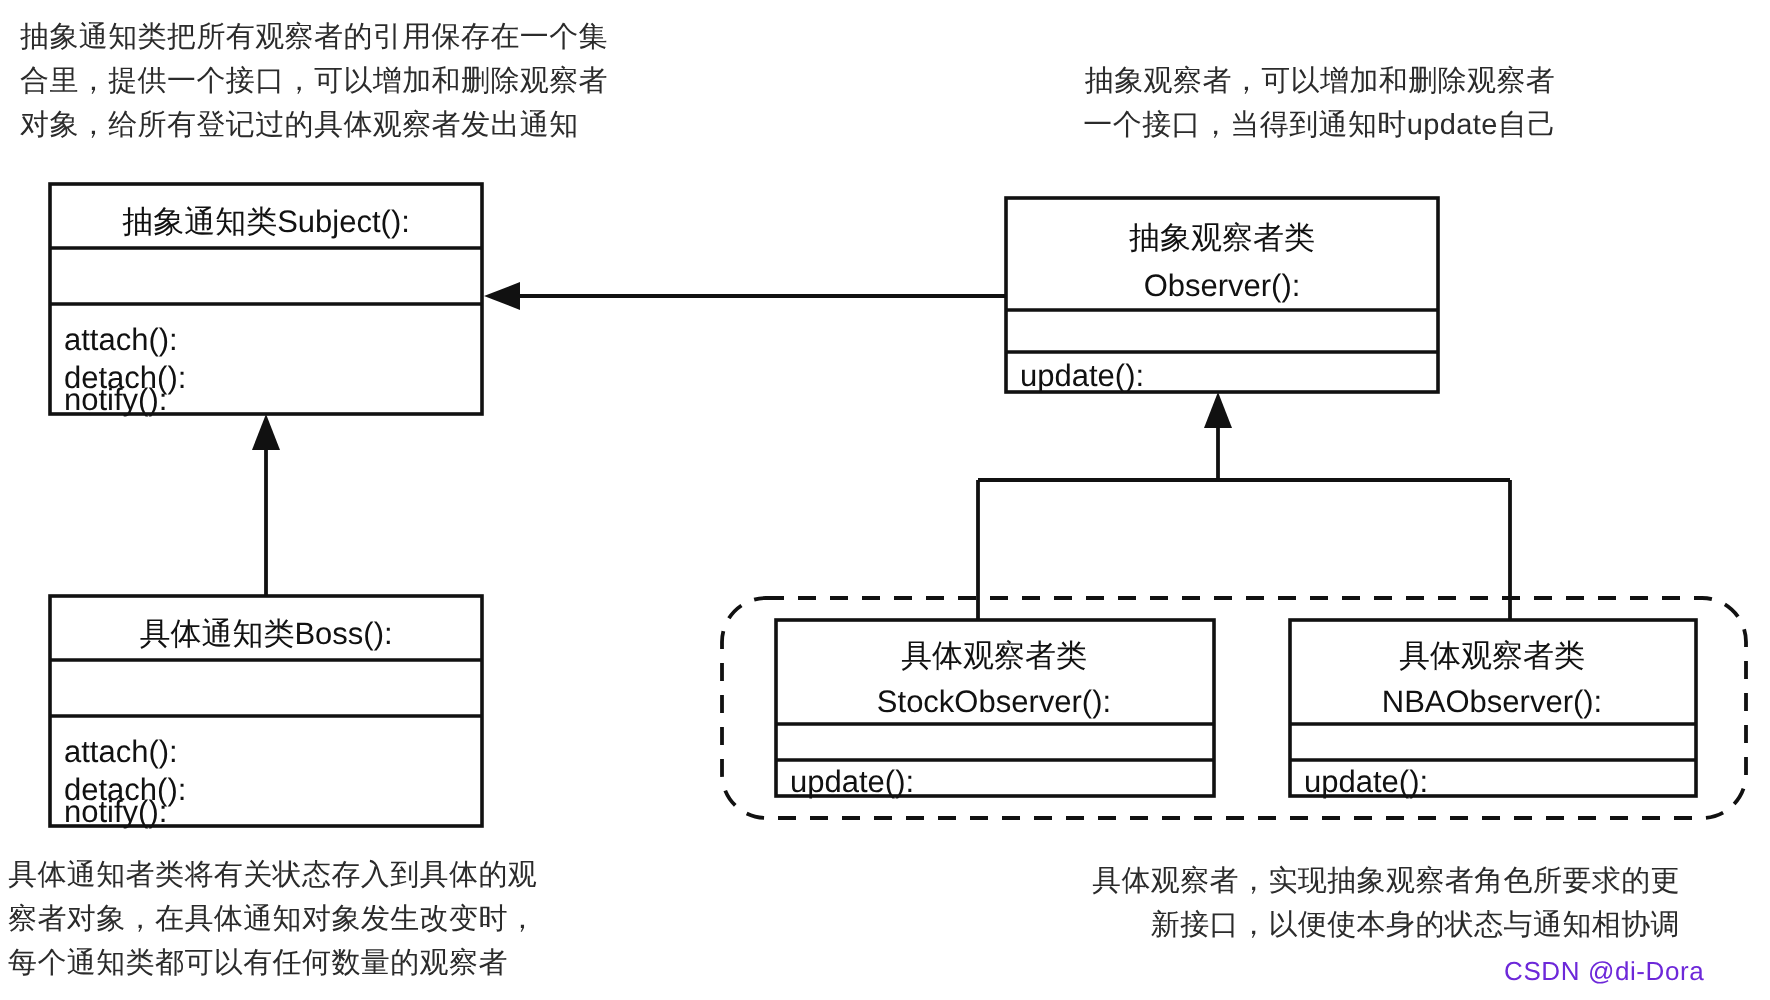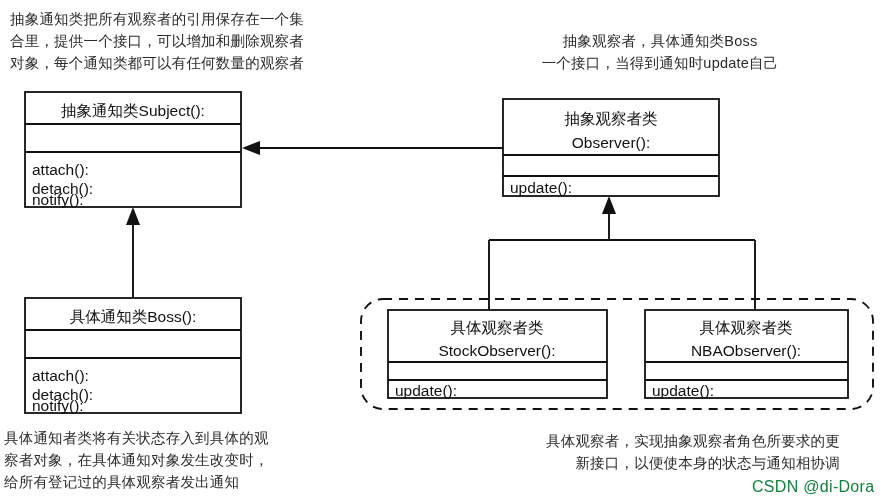--- a/index.html
+++ b/index.html
@@ -31,22 +31,22 @@
     letter-spacing: 0.2px;
   }
   #note-subject   { left: 10px;  top: 8px;   width: 345px; text-align: left; }
   #note-observer  { left: 495px; top: 30px;  width: 330px; text-align: center; }
   #note-boss      { left: 4px;   top: 427px; width: 350px; text-align: left; }
   #note-concrete  { left: 450px; top: 430px; width: 390px; text-align: right; }
   #watermark {
     position: absolute;
     left: 752px;
     top: 478px;
-    font-size: 16px;
-    color: #15803d;
+    font-size: 13px;
+    color: #6d28d9;
     letter-spacing: 0.3px;
   }
   .cls-title, .cls-method {
     font-size: 15.5px;
     fill: #111111;
     font-family: "Liberation Sans", "DejaVu Sans", sans-serif;
   }
   .cls-title { text-anchor: middle; }
   .cls-method { text-anchor: start; }
   .box-rect {
@@ -139,25 +139,25 @@
     <line class="box-sep" x1="645" y1="380" x2="848" y2="380"></line>
     <text class="cls-title" x="746" y="333">具体观察者类</text>
     <text class="cls-title" x="746" y="356">NBAObserver():</text>
     <text class="cls-method" x="652" y="396">update():</text>
   </g>
 
 </svg>
 
 <div class="note-text" id="note-subject">抽象通知类把所有观察者的引用保存在一个集
 合里，提供一个接口，可以增加和删除观察者
-对象，每个通知类都可以有任何数量的观察者</div>
+对象，给所有登记过的具体观察者发出通知</div>
 
-<div class="note-text" id="note-observer">抽象观察者，具体通知类Boss
+<div class="note-text" id="note-observer">抽象观察者，可以增加和删除观察者
 一个接口，当得到通知时update自己</div>
 
 <div class="note-text" id="note-boss">具体通知者类将有关状态存入到具体的观
 察者对象，在具体通知对象发生改变时，
-给所有登记过的具体观察者发出通知</div>
+每个通知类都可以有任何数量的观察者</div>
 
 <div class="note-text" id="note-concrete">具体观察者，实现抽象观察者角色所要求的更
 新接口，以便使本身的状态与通知相协调</div>
 
 <div id="watermark">CSDN @di-Dora</div>
 
 </body></html>

